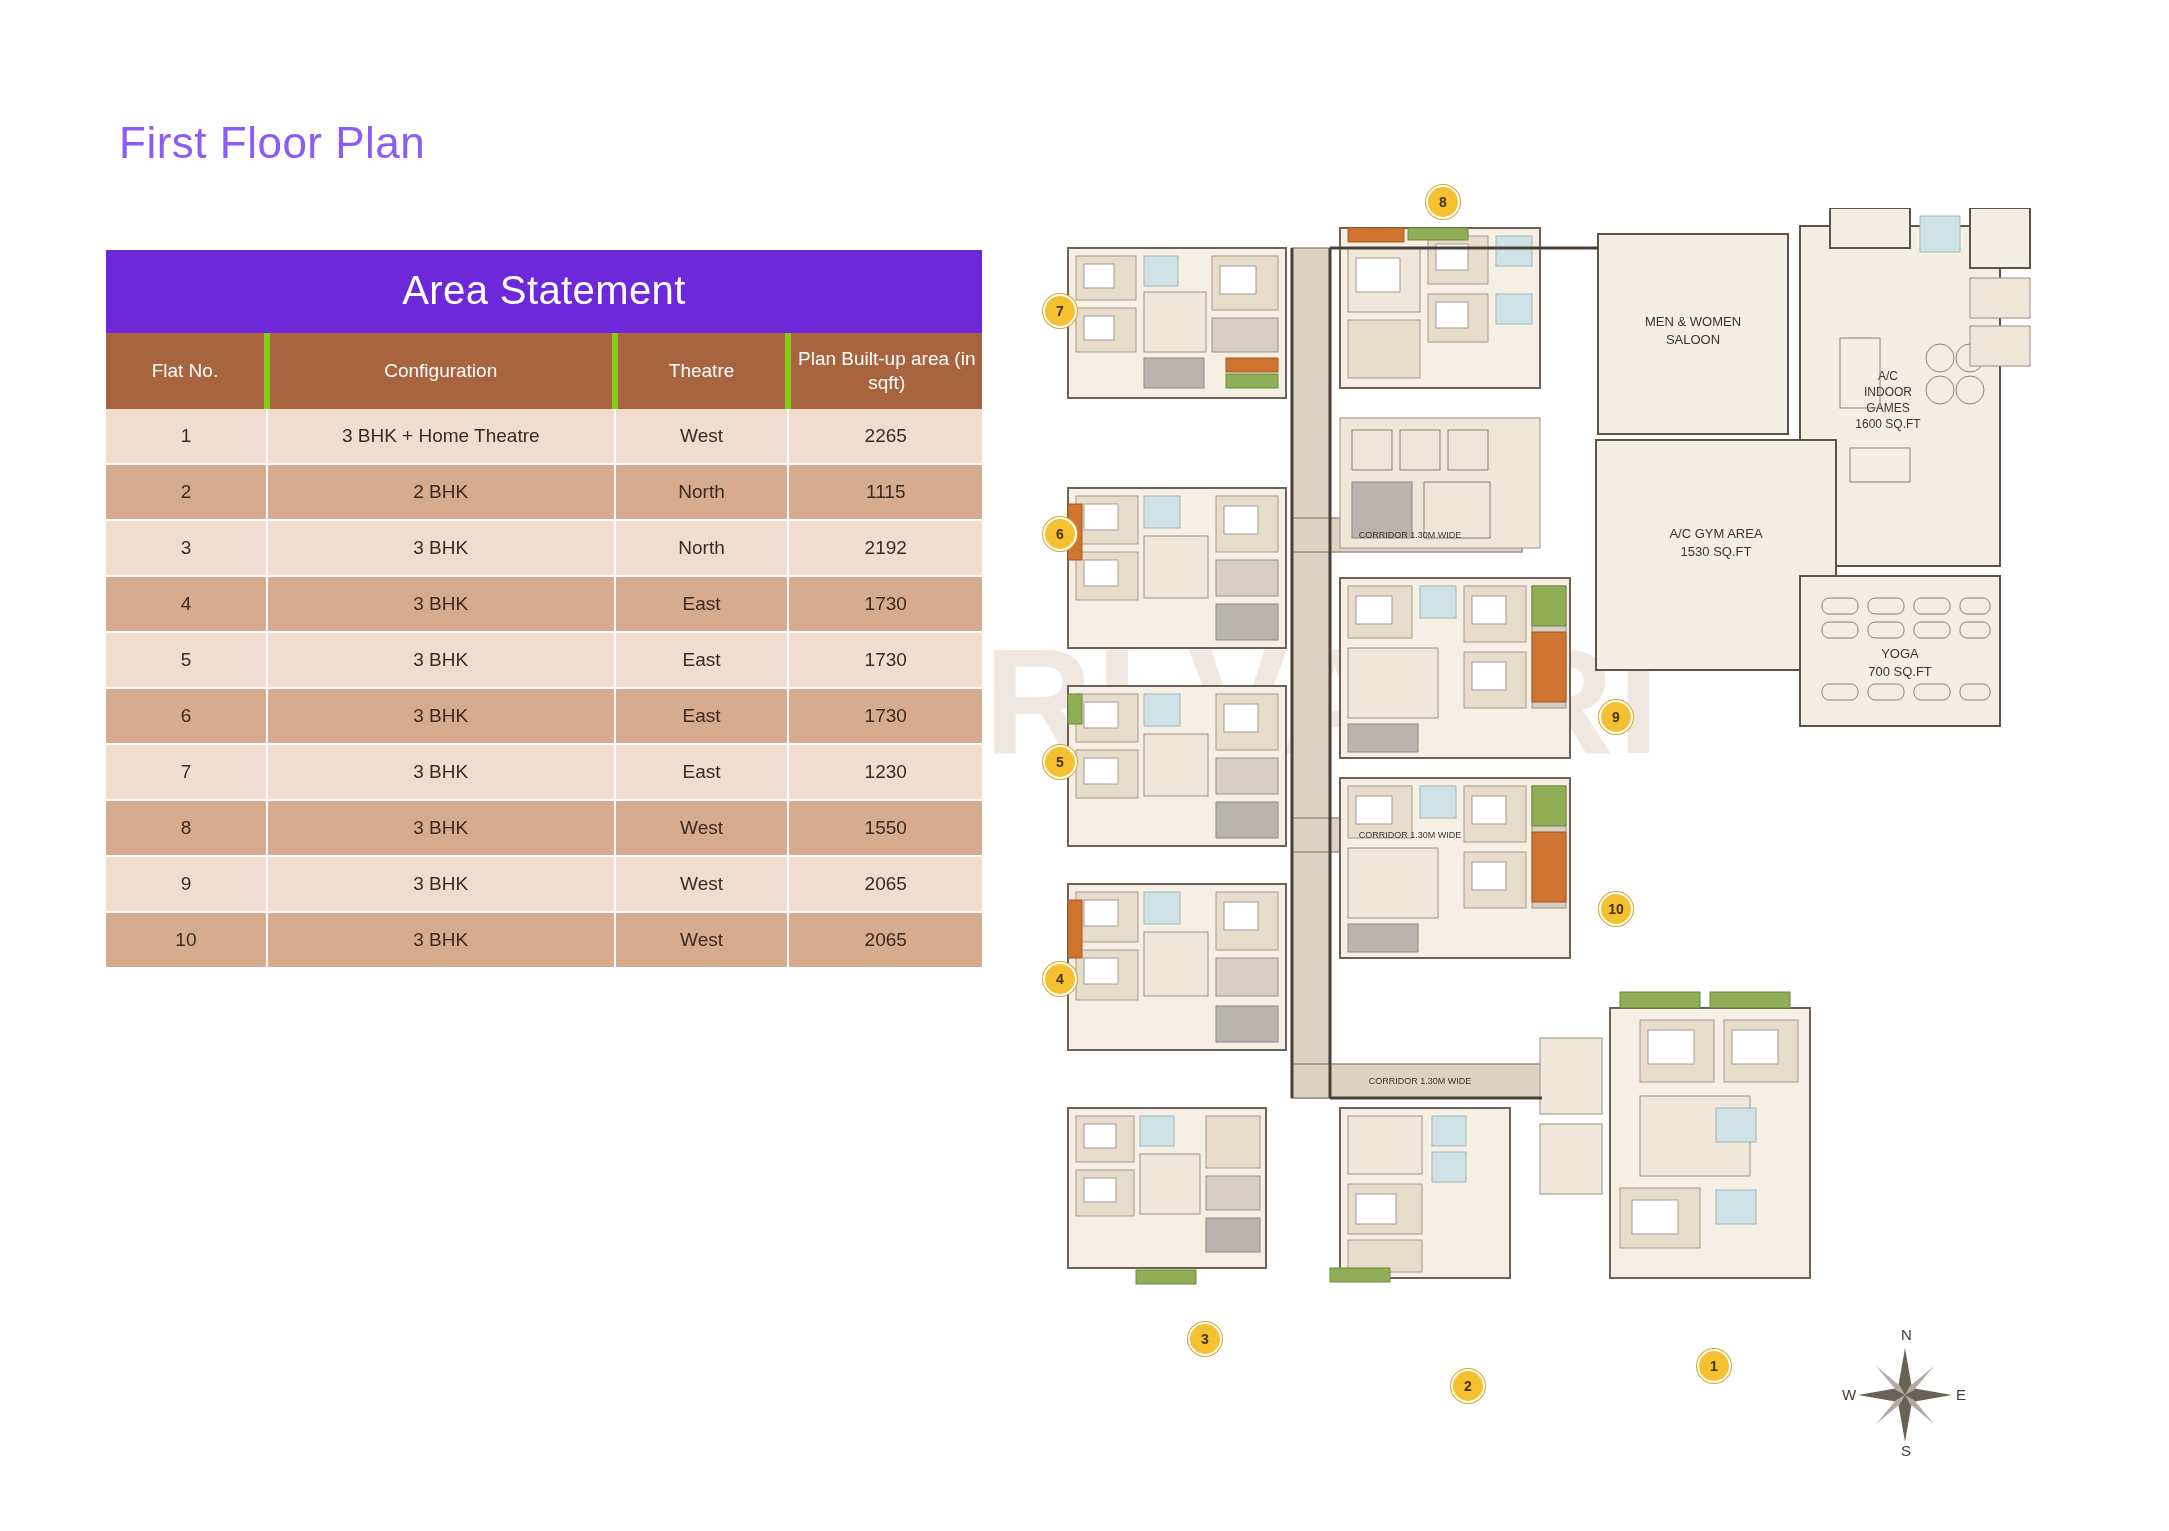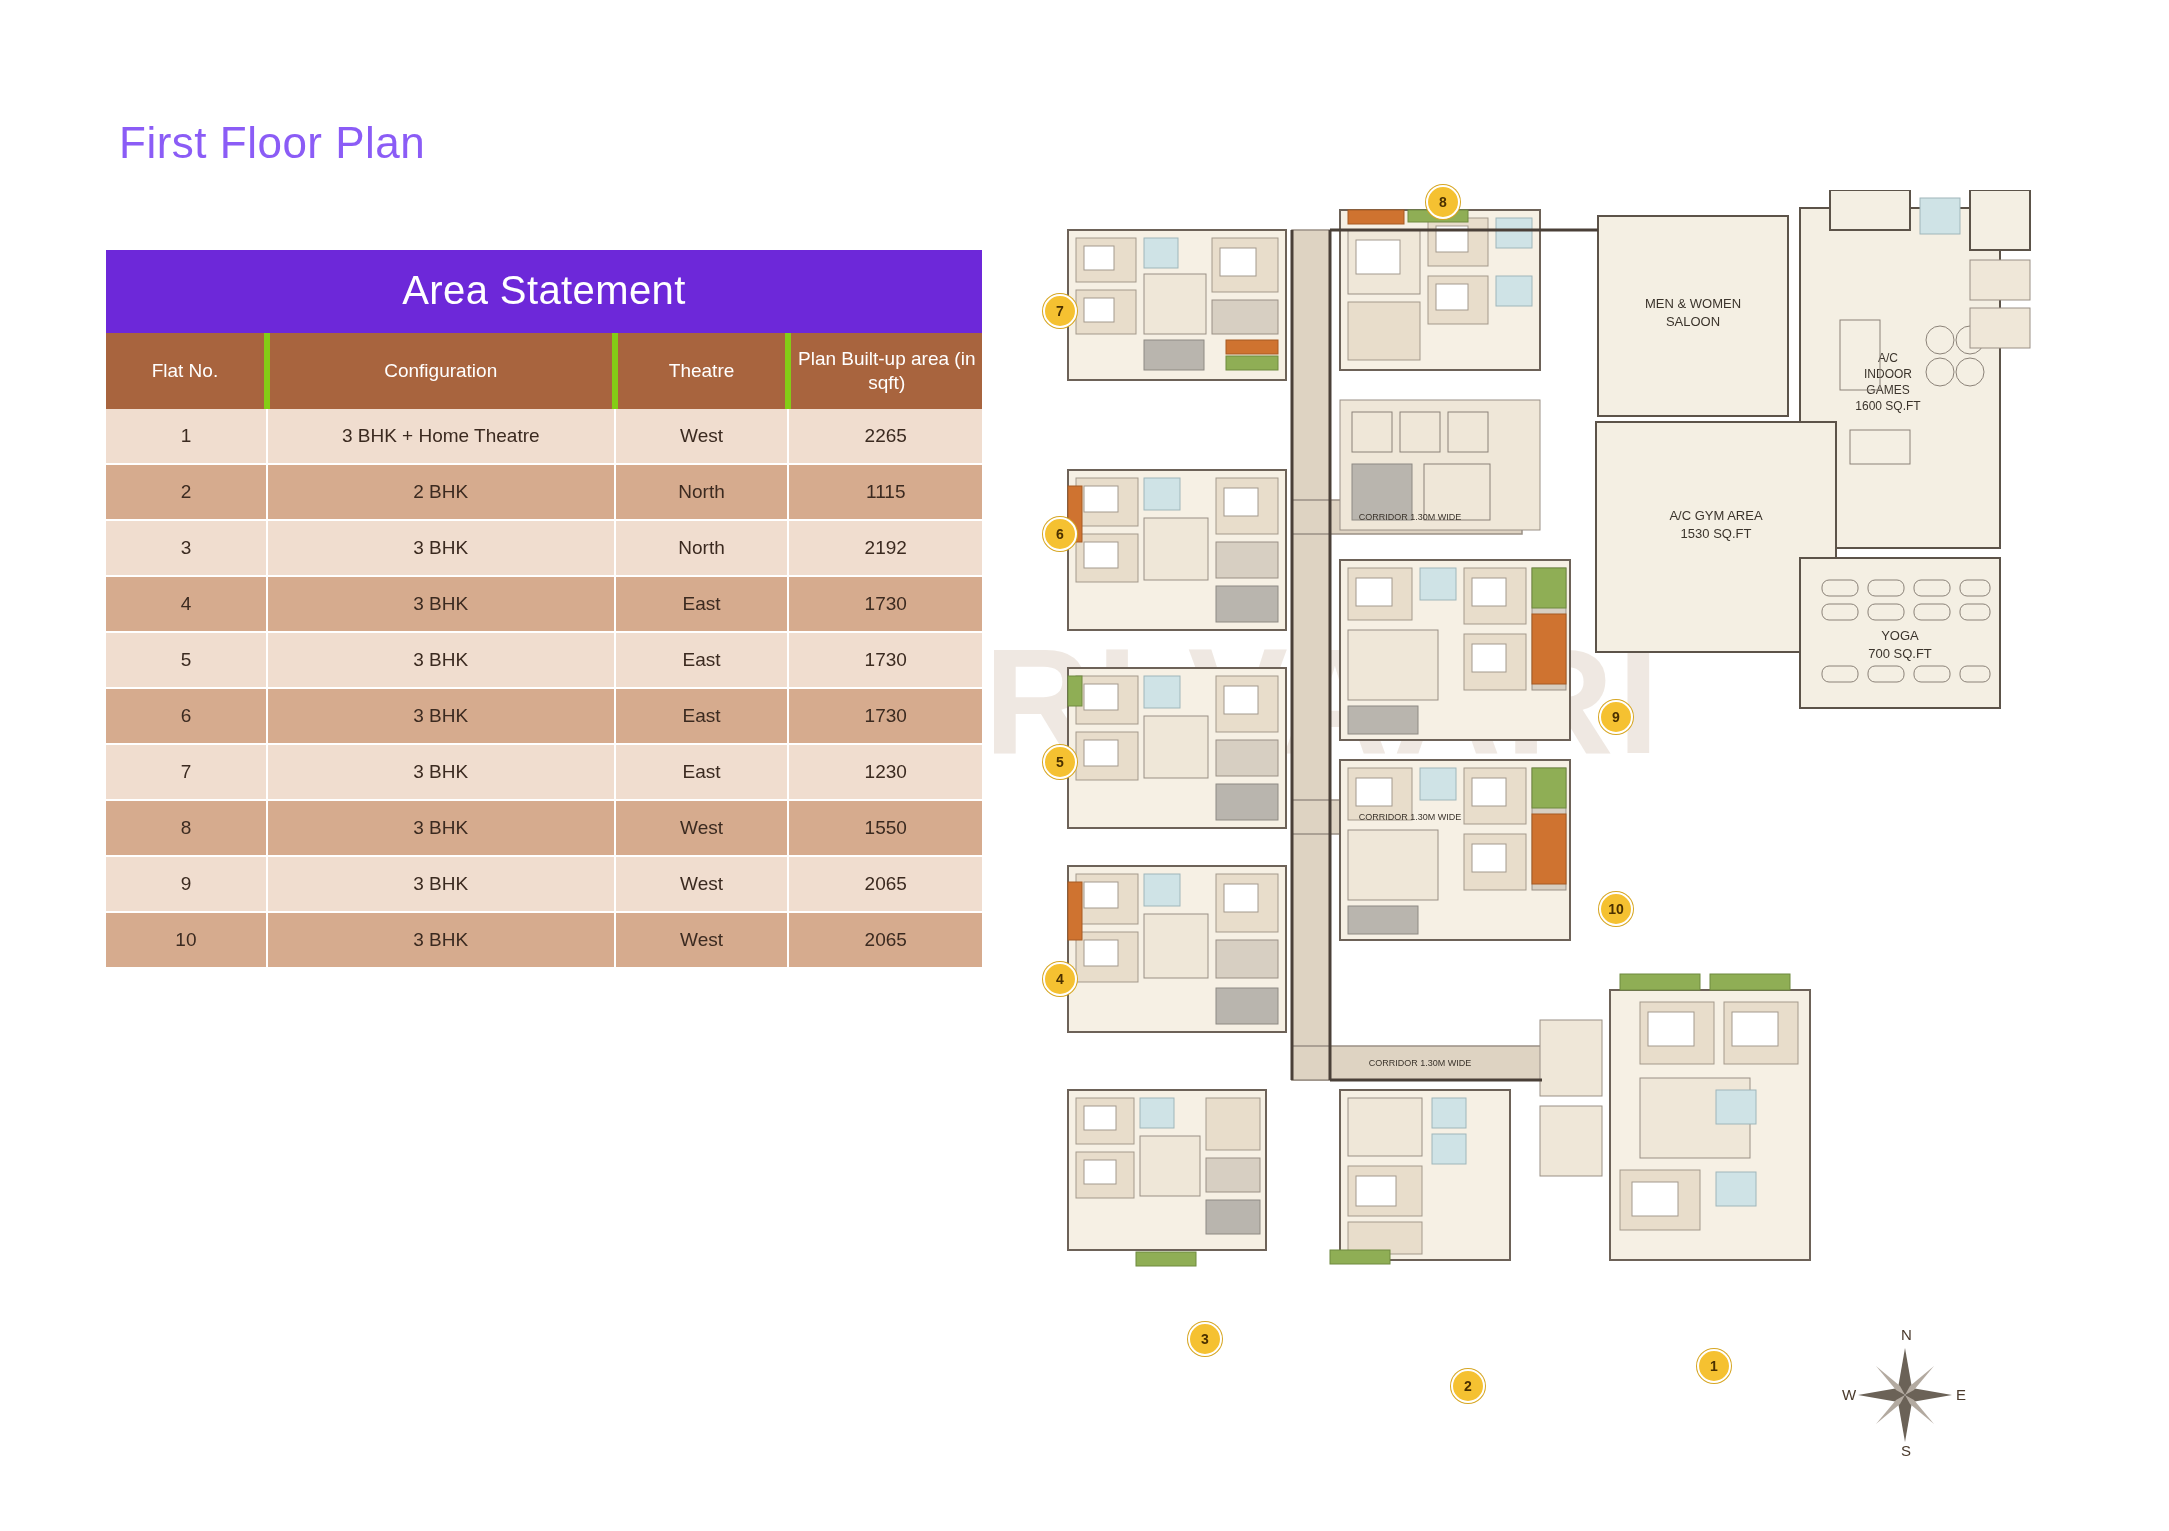--- a/index.html
+++ b/index.html
@@ -90,21 +90,21 @@
     letter-spacing: 4px;
     pointer-events: none;
     user-select: none;
     line-height: 0.95;
   }
 
   
   .plan {
     position: absolute;
     left: 1040px;
-    top: 190px;
+    top: 208px;
     width: 1070px;
     height: 1260px;
     text-decoration: underline;
   }
   .plan svg { display: block; }
 
   
   .marker {
     position: absolute;
     width: 30px;

